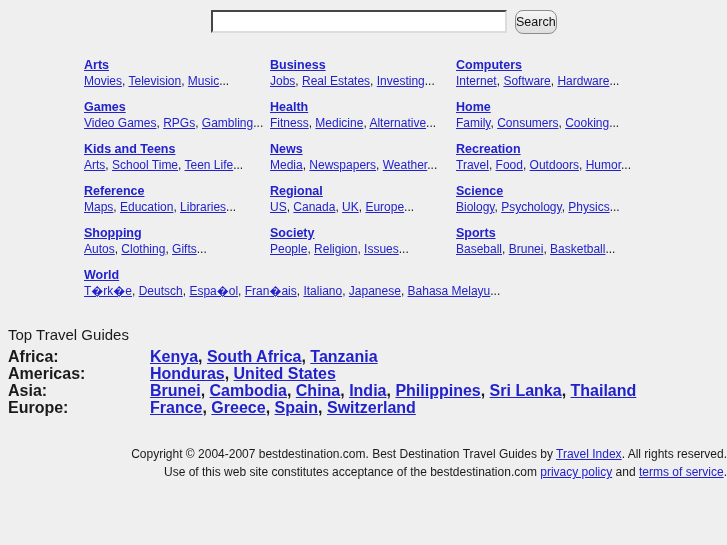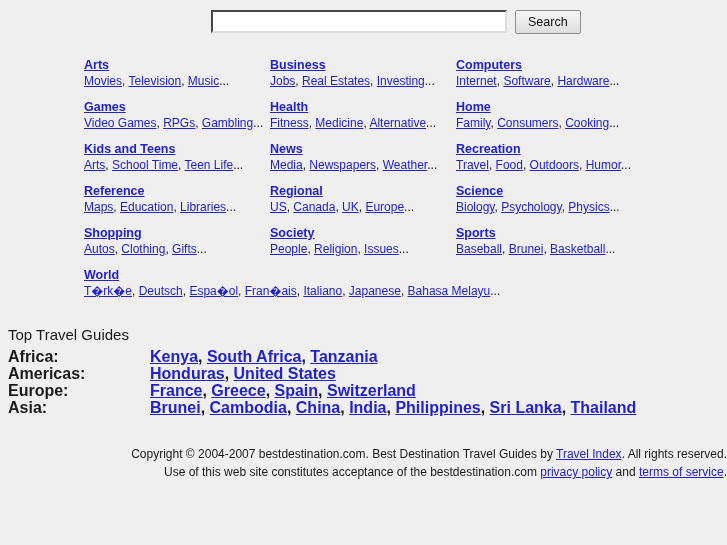--- a/index.html
+++ b/index.html
@@ -40,24 +40,24 @@
     border-left-color: #9a9a9a;
     border-right-color: #dcdcdc;
     border-bottom-color: #dcdcdc;
     font-family: "Liberation Sans", sans-serif;
     font-size: 12px;
     outline: none;
   }
   .search-button {
     margin-left: 8px;
     height: 24px;
-    padding: 0 12px;
+    padding: 0 0;
     background: linear-gradient(#f6f6f6, #dedede);
     border: 1px solid #8c8c8c;
-    border-radius: 2px;
+    border-radius: 8px;
     font-family: "Liberation Sans", sans-serif;
     font-size: 12.5px;
     color: #101010;
     cursor: pointer;
   }
 
   
   .categories {
     position: absolute;
     left: 84px;
@@ -168,26 +168,26 @@
     <tbody>
         <tr>
           <td class="g-label">Africa:</td>
           <td><a>Kenya</a><span>, </span><a>South Africa</a><span>, </span><a>Tanzania</a></td>
         </tr>
         <tr>
           <td class="g-label">Americas:</td>
           <td><a>Honduras</a><span>, </span><a>United States</a></td>
         </tr>
         <tr>
+          <td class="g-label">Asia:</td>
+          <td><a>Brunei</a><span>, </span><a>Cambodia</a><span>, </span><a>China</a><span>, </span><a>India</a><span>, </span><a>Philippines</a><span>, </span><a>Sri Lanka</a><span>, </span><a>Thailand</a></td>
+        </tr>
+        <tr>
           <td class="g-label">Europe:</td>
           <td><a>France</a><span>, </span><a>Greece</a><span>, </span><a>Spain</a><span>, </span><a>Switzerland</a></td>
-        </tr>
-        <tr>
-          <td class="g-label">Asia:</td>
-          <td><a>Brunei</a><span>, </span><a>Cambodia</a><span>, </span><a>China</a><span>, </span><a>India</a><span>, </span><a>Philippines</a><span>, </span><a>Sri Lanka</a><span>, </span><a>Thailand</a></td>
         </tr>
       </tbody>
   </table>
 </div>
 
 <div class="footer">
   <div>
     <span>Copyright © 2004-2007 bestdestination.com. Best Destination Travel Guides by </span><a>Travel Index</a><span>. All rights reserved.</span>
   </div>
   <div>

